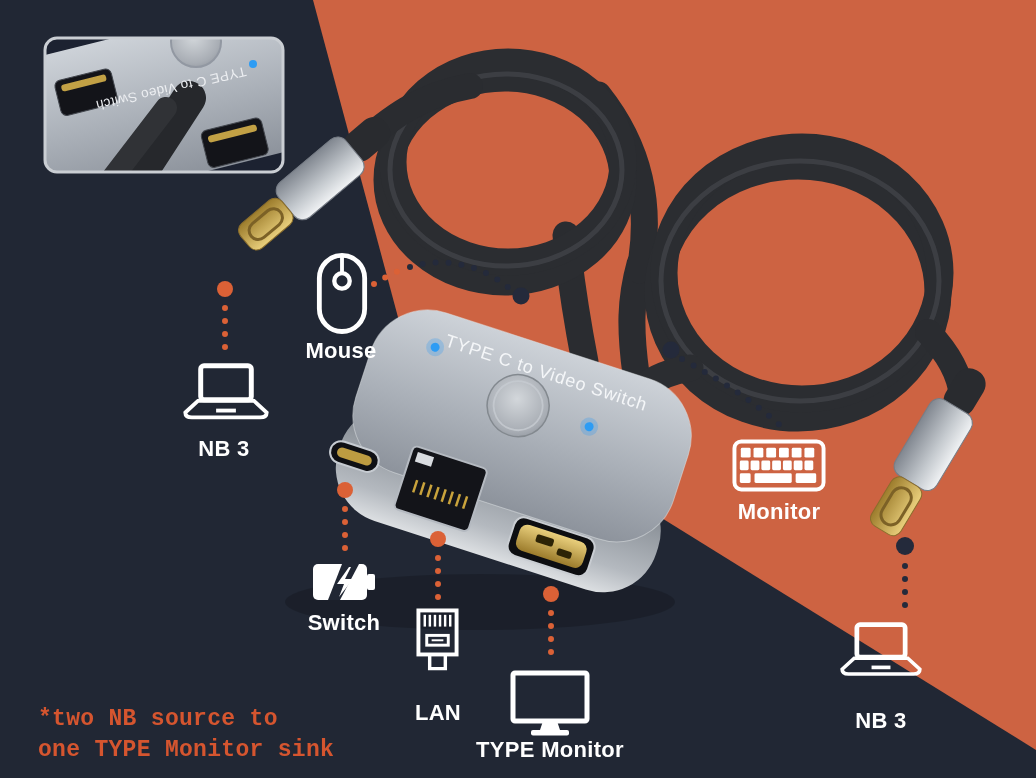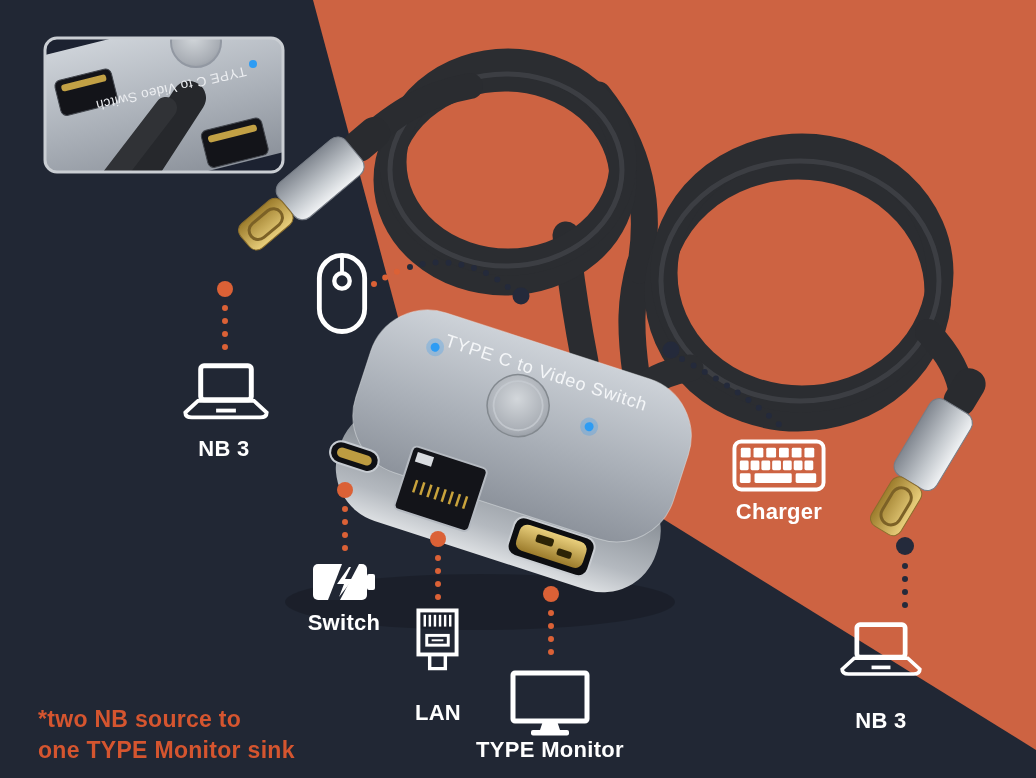--- a/index.html
+++ b/index.html
@@ -13,21 +13,21 @@
     position:absolute; color:#ffffff; font-weight:bold; font-size:22px;
     text-align:center; letter-spacing:0.3px; white-space:nowrap;
   }
   .icon { position:absolute; }
   .icon svg { display:block; width:100%; height:auto; }
   .footnote {
     position:absolute; left:38px; top:704px;
     color:var(--footnote-orange,#d5552f);
     font-weight:bold; font-size:23px; line-height:31px; letter-spacing:0.3px;
   }
-  .footnote span { display:block; }
+  .footnote span { display:block;font-family:Liberation Mono, monospace; }
 </style>
 </head>
 <body>
 
 <div class="stage">
 
   <svg class="scene-svg" viewBox="0 0 1036 778">
     <defs>
       <linearGradient id="gTop" x1="0" y1="0" x2="0" y2="1">
         <stop offset="0" stop-color="#cdd2d8"></stop>
@@ -266,25 +266,26 @@
   </div>
 
   <div class="icon" style="left:839px;top:622px;width:84px">
     <svg viewBox="0 0 80 54" fill="none" stroke="#ffffff">
       <rect x="17" y="2.5" width="46" height="31" rx="3" stroke-width="4.5"></rect>
       <path d="M3 45 L14.5 34.5 H65.5 L77 45 Q77 49.5 71 49.5 H9 Q3 49.5 3 45 Z" stroke-width="3.5"></path>
       <rect x="31" y="41.5" width="18" height="3.5" fill="#ffffff" stroke="none"></rect>
     </svg>
   </div>
 
+  <div class="plabel" style="left:271px;top:338px;width:140px">Mouse</div>
   <div class="plabel" style="left:154px;top:436px;width:140px">NB 3</div>
   <div class="plabel" style="left:274px;top:610px;width:140px">Switch</div>
   <div class="plabel" style="left:368px;top:700px;width:140px">LAN</div>
   <div class="plabel" style="left:450px;top:737px;width:200px">TYPE Monitor</div>
-  <div class="plabel" style="left:709px;top:499px;width:140px">Charger</div>
+  <div class="plabel" style="left:709px;top:499px;width:140px">Monitor</div>
   <div class="plabel" style="left:811px;top:708px;width:140px">NB 3</div>
 
   <div class="footnote">
     <span>*two NB source to</span>
     <span>one TYPE Monitor sink</span>
   </div>
 
 </div>
 
 </body></html>

